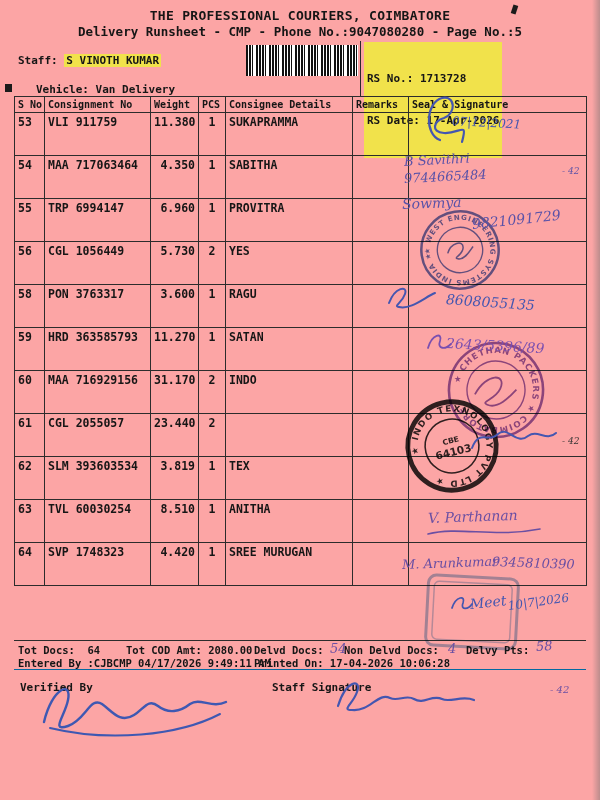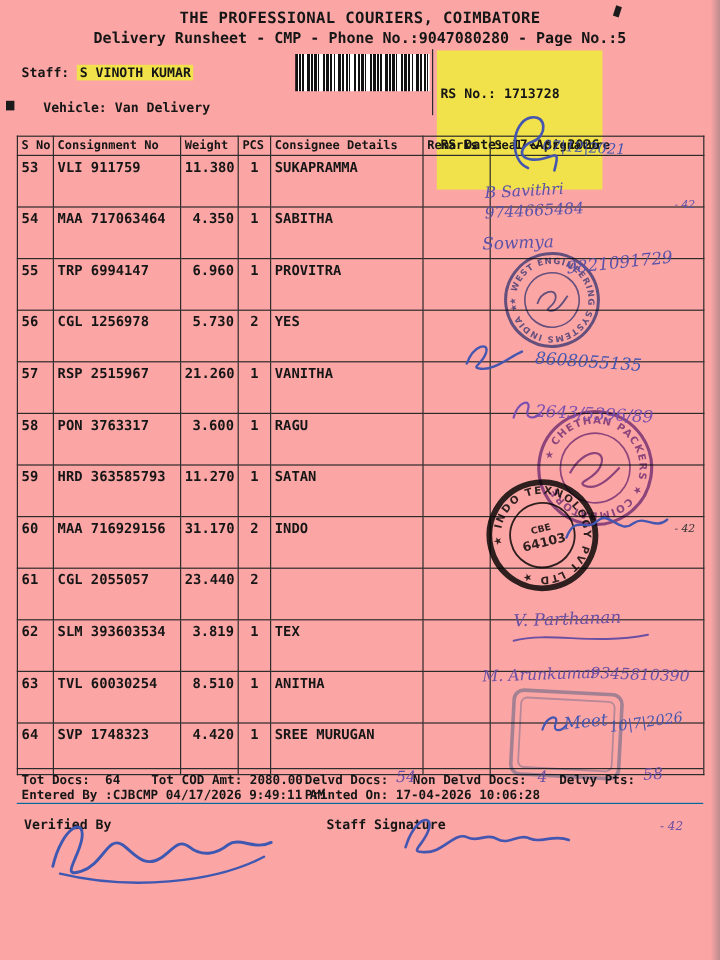--- a/index.html
+++ b/index.html
@@ -9,21 +9,21 @@
   .title{position:absolute;left:0;top:8px;width:100%;text-align:center;font-size:13px;font-weight:bold;letter-spacing:.3px}
   .subtitle{position:absolute;left:0;top:24px;width:100%;text-align:center;font-size:12.5px;font-weight:bold}
   .info-line{position:absolute;font-size:11px;font-weight:bold;white-space:pre}
   .hl{background:#f1e24b;padding:0 2px}
   .hl-dash{display:inline-block;width:16px;height:9px;background:#f1e24b;margin-left:6px}
   .rs-block{position:absolute;left:364px;top:42px;width:138px;background:#f1e24b;padding:2px 3px;
             font-size:11px;font-weight:bold;line-height:14px;white-space:pre}
   .vdiv{position:absolute;left:360px;top:41px;width:0;height:55px;border-left:1.5px solid #2a2a2a}
   .barcode{position:absolute;left:246px;top:45px;width:112px;height:31px;
     background:repeating-linear-gradient(90deg,#111 0 2px,#fff 2px 3px,#111 3px 5px,#fff 5px 6px,#111 6px 7px,#fff 7px 10px,#111 10px 12px,#fff 12px 13px)}
-  .runsheet-table{position:absolute;left:14px;top:113px;width:572px;border-collapse:collapse;table-layout:fixed}
+  .runsheet-table{position:absolute;left:14px;top:96px;width:572px;border-collapse:collapse;table-layout:fixed}
   .runsheet-table th,.runsheet-table td{border:1px solid #2c2c2c;font-weight:bold;padding:2px 3px;vertical-align:top;overflow:hidden}
   .runsheet-table th{font-size:10px;height:15px;text-align:left;white-space:nowrap}
   .runsheet-table td{font-size:11.5px;height:43px;white-space:nowrap}
   .c-wt{text-align:right;padding-right:5px}
   .c-pcs{text-align:center}
   .totals{position:absolute;left:14px;top:640px;width:572px;height:30px;
           border-top:1px solid #2c2c2c;border-bottom:1px solid #0369a1;font-size:10.5px;font-weight:bold}
   .totals span{position:absolute;white-space:pre}
   .flabel{position:absolute;font-size:11px;font-weight:bold}
   .overlay{position:absolute;left:0;top:0;width:600px;height:800px;pointer-events:none}
@@ -98,33 +98,24 @@
       <td class="c-sno">55</td>
       <td class="c-con">TRP 6994147</td>
       <td class="c-wt">6.960</td>
       <td class="c-pcs">1</td>
       <td class="c-cons">PROVITRA</td>
       <td class="c-rem"></td>
       <td class="c-seal"></td>
     </tr>
         <tr>
       <td class="c-sno">56</td>
-      <td class="c-con">CGL 1256978</td>
+      <td class="c-con">CGL 1056449</td>
       <td class="c-wt">5.730</td>
       <td class="c-pcs">2</td>
       <td class="c-cons">YES</td>
-      <td class="c-rem"></td>
-      <td class="c-seal"></td>
-    </tr>
-        <tr>
-      <td class="c-sno">57</td>
-      <td class="c-con">RSP 2515967</td>
-      <td class="c-wt">21.260</td>
-      <td class="c-pcs">1</td>
-      <td class="c-cons">VANITHA</td>
       <td class="c-rem"></td>
       <td class="c-seal"></td>
     </tr>
         <tr>
       <td class="c-sno">58</td>
       <td class="c-con">PON 3763317</td>
       <td class="c-wt">3.600</td>
       <td class="c-pcs">1</td>
       <td class="c-cons">RAGU</td>
       <td class="c-rem"></td>

